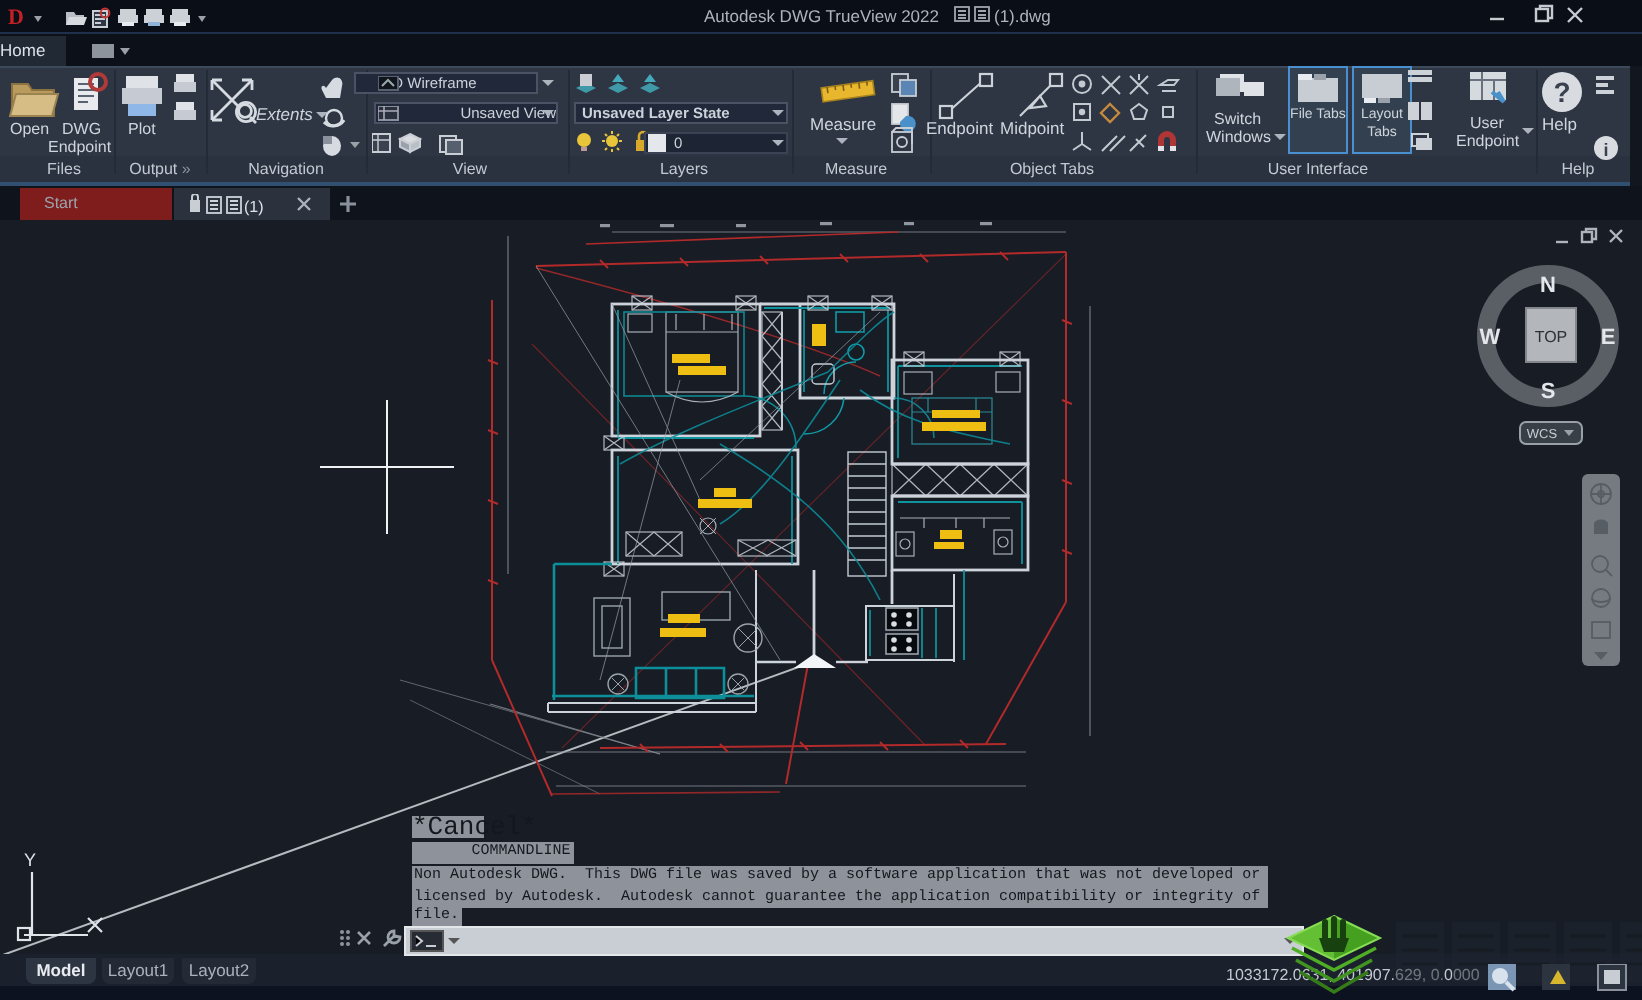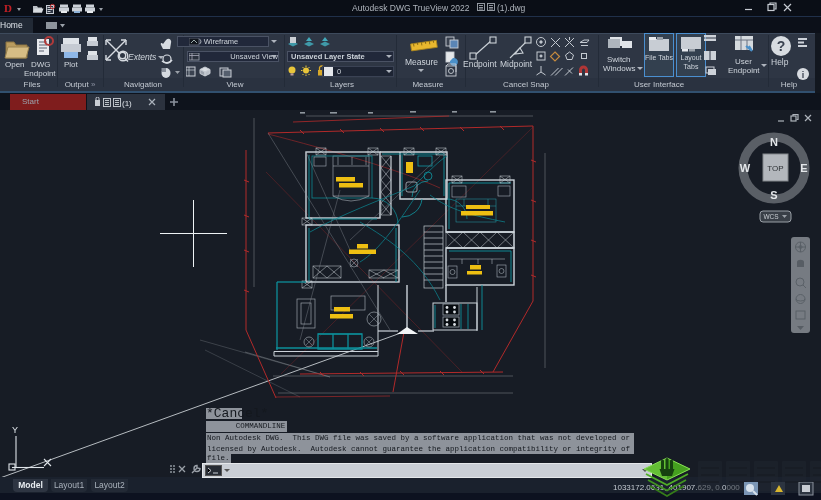--- a/index.html
+++ b/index.html
@@ -87,21 +87,21 @@
 <div class="sep" style="left:465px"></div>
 <div class="sep" style="left:598px"></div>
 <div class="sep" style="left:768px"></div>
 
 <div class="plabel" style="left:18px;width:28px;">Files</div>
 <div class="plabel" style="left:62px;width:36px;">Output <span style="color:#8a90a0">»</span></div>
 <div class="plabel" style="left:120px;width:46px;">Navigation</div>
 <div class="plabel" style="left:222px;width:26px;">View</div>
 <div class="plabel" style="left:327px;width:30px;">Layers</div>
 <div class="plabel" style="left:410px;width:36px;">Measure</div>
-<div class="plabel" style="left:500px;width:52px;">Cancel Snap</div>
+<div class="plabel" style="left:500px;width:52px;">Object Tabs</div>
 <div class="plabel" style="left:628px;width:62px;">User Interface</div>
 <div class="plabel" style="left:778px;width:22px;">Help</div>
 
 <svg class="abs" style="left:4px;top:36px" width="50" height="26">
   <path d="M2,6 h8 l2,3 h11 v13 h-21 z" fill="#b99b5e" stroke="#8a7340" stroke-width="1"></path>
   <path d="M4,11 h21 l-3,11 h-21 z" fill="#d6bd85" stroke="#9a8350" stroke-width="1"></path>
   <rect x="33" y="3" width="12" height="16" fill="#e8eaee"></rect>
   <g stroke="#5a6170" stroke-width="1">
       <path d="M35,6 h8 M35,9 h8 M35,12 h8 M35,15 h5"></path>
     </g>

